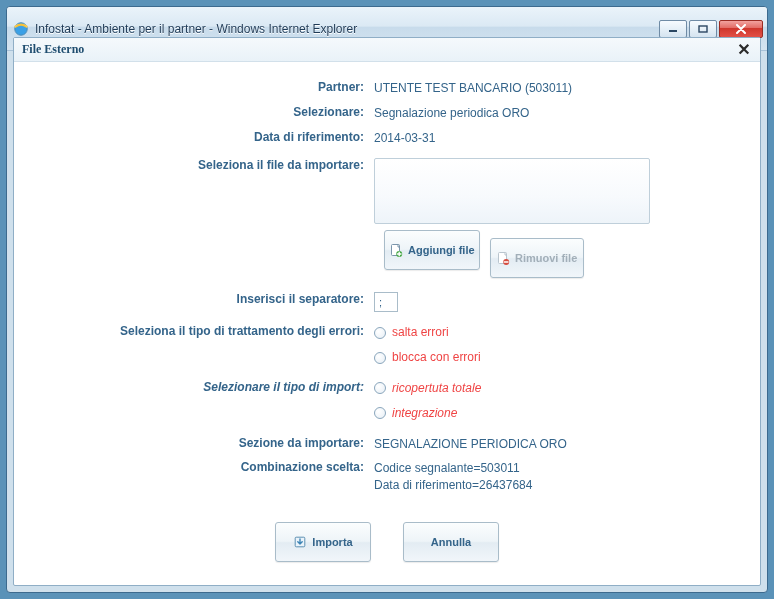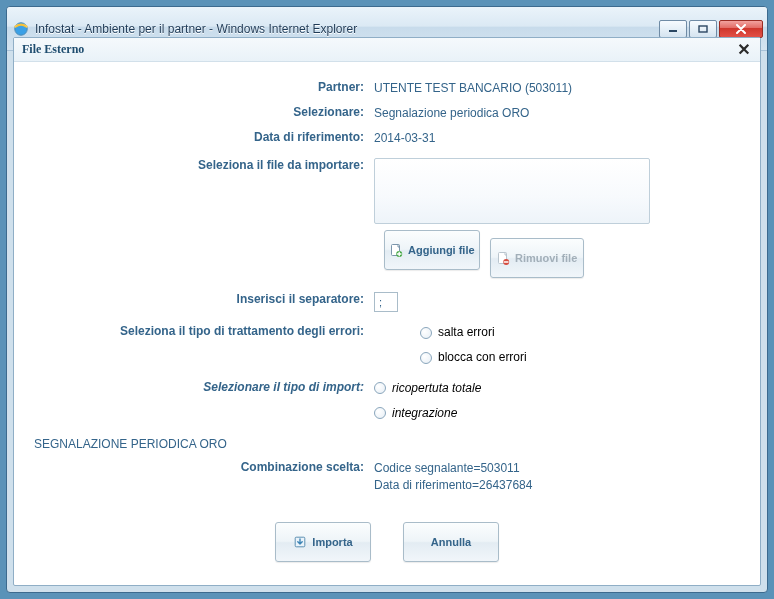--- a/index.html
+++ b/index.html
@@ -160,21 +160,21 @@
     gap: 6px;
     margin-bottom: 8px;
   }
   .radio {
     width: 12px; height: 12px;
     border: 1px solid #8aa6bc;
     border-radius: 50%;
     background: radial-gradient(circle at 35% 35%, #fff, #e6eef5);
     display: inline-block;
   }
-  .radio-lbl { color: #000000; }
+  .radio-lbl { color: #ef4444; }
   .actions {
     display: flex;
     justify-content: center;
     gap: 32px;
     margin-top: 28px;
   }
   .actions .btn { min-width: 96px; }
   .btn.primary .ic svg { display:block; }
 </style>
 </head>
@@ -263,21 +263,21 @@
         </div>
       </div>
 
       <div class="row">
         <div class="lbl">Inserisci il separatore:</div>
         <div class="val">
           <input class="sep-input" value=";" style="">
         </div>
       </div>
 
-      <div class="row" style="margin-bottom:4px;gap:46px;">
+      <div class="row" style="margin-bottom:4px;">
         <div class="lbl">Seleziona il tipo di trattamento degli errori:</div>
         <div class="val">
           <div class="radio-row">
             <span class="radio"></span>
             <span class="radio-lbl">salta errori</span>
           </div>
           <div class="radio-row">
             <span class="radio"></span>
             <span class="radio-lbl">blocca con errori</span>
           </div>
@@ -292,20 +292,21 @@
             <span class="radio-lbl">ricopertuta totale</span>
           </div>
           <div class="radio-row">
             <span class="radio"></span>
             <span class="radio-lbl">integrazione</span>
           </div>
         </div>
       </div>
 
       <div class="row tight">
+        <div class="lbl">Sezione da importare:</div>
         <div class="val">SEGNALAZIONE PERIODICA ORO</div>
       </div>
 
       <div class="row">
         <div class="lbl">Combinazione scelta:</div>
         <div class="val">
           <div>Codice segnalante=503011</div>
           <div>Data di riferimento=26437684</div>
         </div>
       </div>

